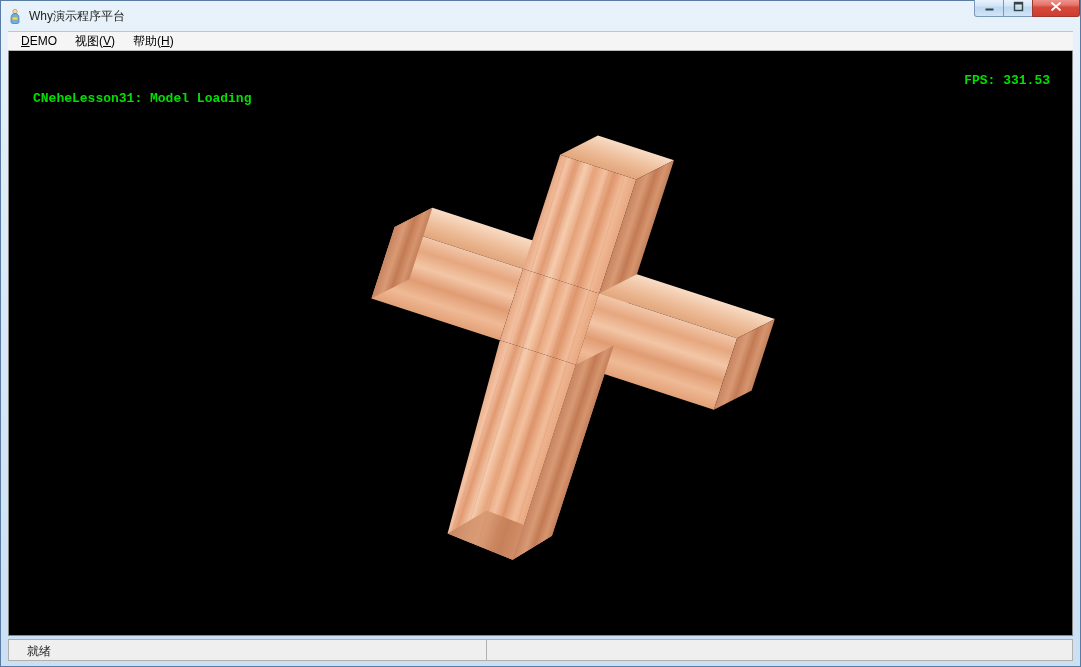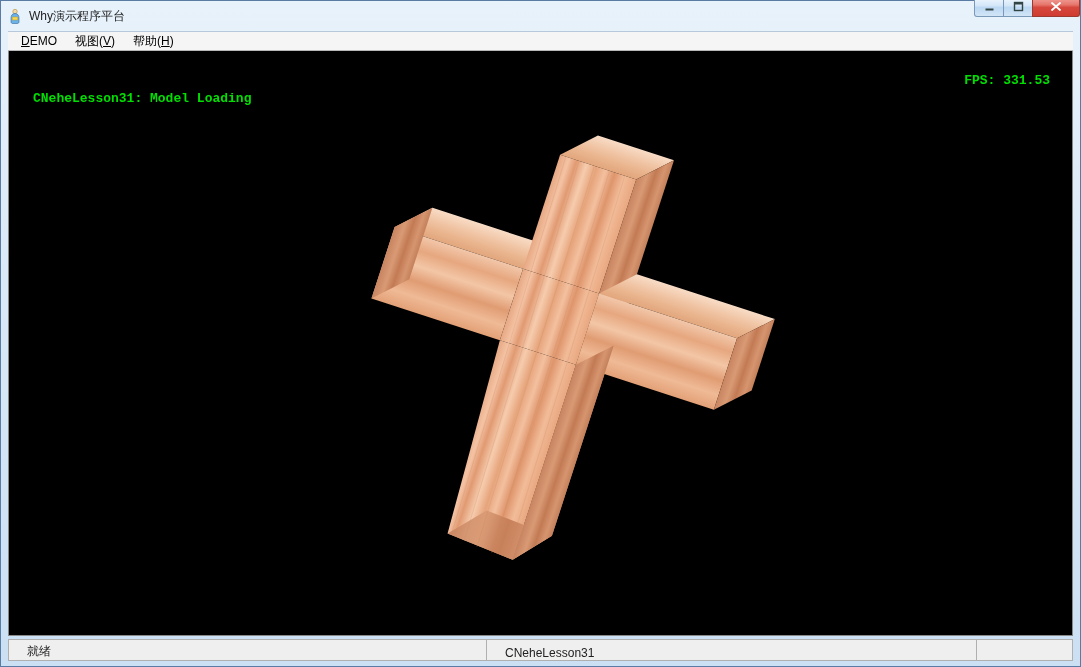--- a/index.html
+++ b/index.html
@@ -226,20 +226,17 @@
           </g>
         </g>
       </svg>
     </div>
   </div>
 
   <div class="statusbar">
     <div class="status-pane p0">
       <span>就绪</span>
     </div>
-    <div class="status-pane p1">
-      <span>CNeheLesson31</span>
-    </div>
     <div class="status-pane p2">
       <span></span>
     </div>
   </div>
 </div>
 
 </body></html>

